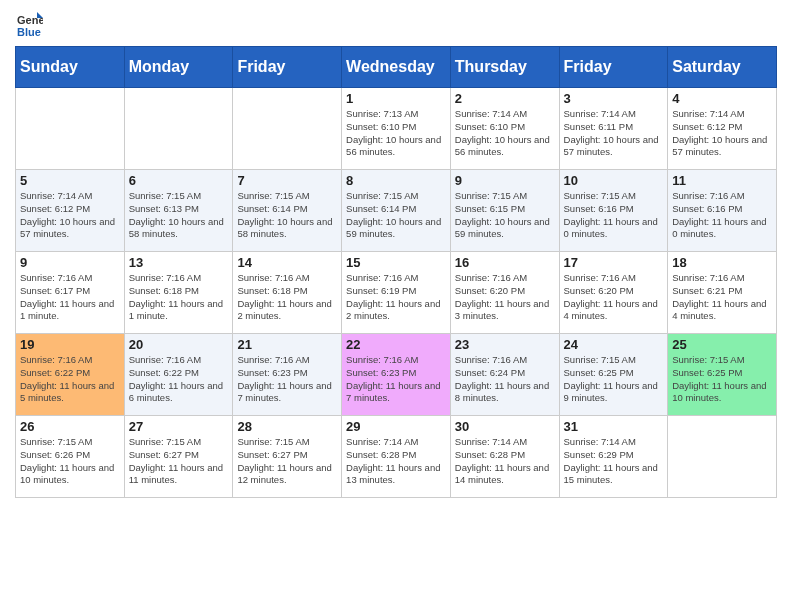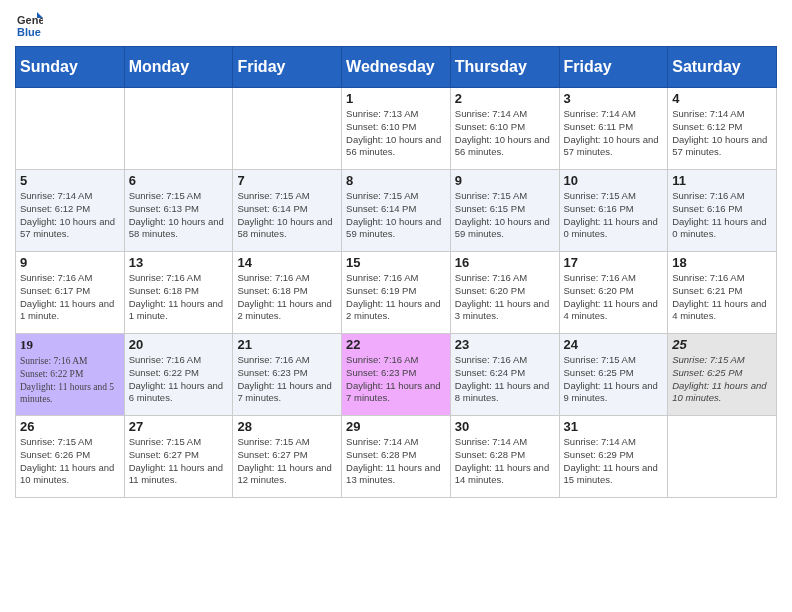--- a/index.html
+++ b/index.html
@@ -191,21 +191,21 @@
           <td>
             <span class="day-number">17</span>
             <div class="day-info">Sunrise: 7:16 AM<br>Sunset: 6:20 PM<br>Daylight: 11 hours and 4 minutes.</div>
           </td>
           <td>
             <span class="day-number">18</span>
             <div class="day-info">Sunrise: 7:16 AM<br>Sunset: 6:21 PM<br>Daylight: 11 hours and 4 minutes.</div>
           </td>
         </tr>
         <tr>
-          <td style="background: #c4b5fd; font-family: Liberation Serif, serif;">
+          <td style="background: #fdba74;">
             <span class="day-number">19</span>
             <div class="day-info">Sunrise: 7:16 AM<br>Sunset: 6:22 PM<br>Daylight: 11 hours and 5 minutes.</div>
           </td>
           <td style="background: rgb(240, 244, 250);">
             <span class="day-number">20</span>
             <div class="day-info">Sunrise: 7:16 AM<br>Sunset: 6:22 PM<br>Daylight: 11 hours and 6 minutes.</div>
           </td>
           <td style="background: rgb(240, 244, 250); margin-left: 21px;">
             <span class="day-number">21</span>
             <div class="day-info">Sunrise: 7:16 AM<br>Sunset: 6:23 PM<br>Daylight: 11 hours and 7 minutes.</div>
@@ -215,21 +215,21 @@
             <div class="day-info">Sunrise: 7:16 AM<br>Sunset: 6:23 PM<br>Daylight: 11 hours and 7 minutes.</div>
           </td>
           <td style="background: rgb(240, 244, 250); margin-top: 8px;">
             <span class="day-number">23</span>
             <div class="day-info">Sunrise: 7:16 AM<br>Sunset: 6:24 PM<br>Daylight: 11 hours and 8 minutes.</div>
           </td>
           <td style="background: rgb(240, 244, 250);">
             <span class="day-number">24</span>
             <div class="day-info">Sunrise: 7:15 AM<br>Sunset: 6:25 PM<br>Daylight: 11 hours and 9 minutes.</div>
           </td>
-          <td style="background: #e5e5e5; font-style: italic;">
+          <td style="background: #86efac;">
             <span class="day-number">25</span>
             <div class="day-info">Sunrise: 7:15 AM<br>Sunset: 6:25 PM<br>Daylight: 11 hours and 10 minutes.</div>
           </td>
         </tr>
         <tr>
           <td>
             <span class="day-number">26</span>
             <div class="day-info">Sunrise: 7:15 AM<br>Sunset: 6:26 PM<br>Daylight: 11 hours and 10 minutes.</div>
           </td>
           <td>

